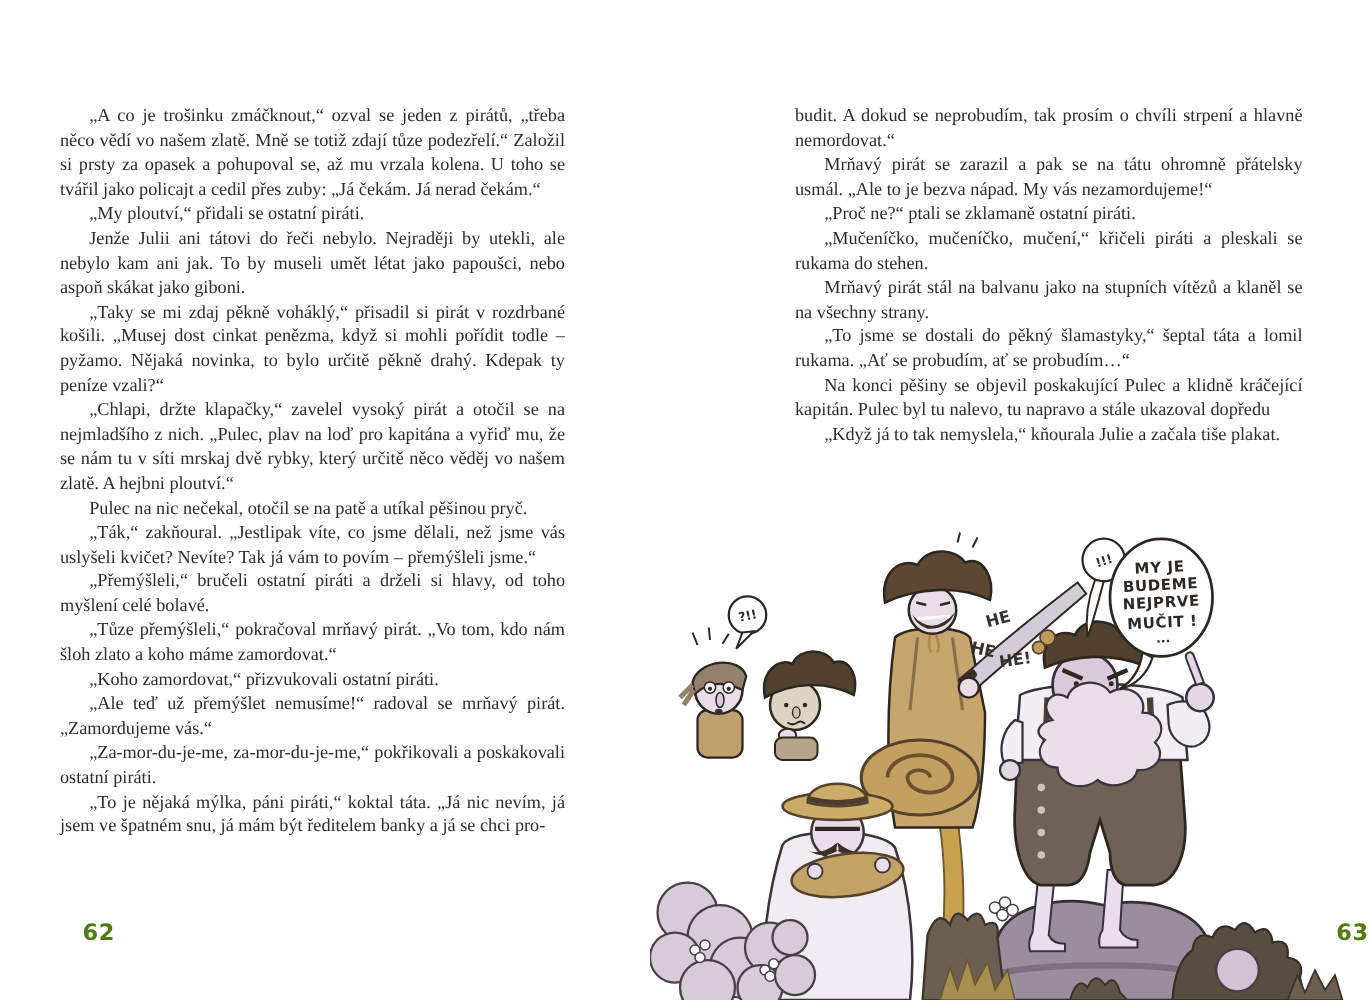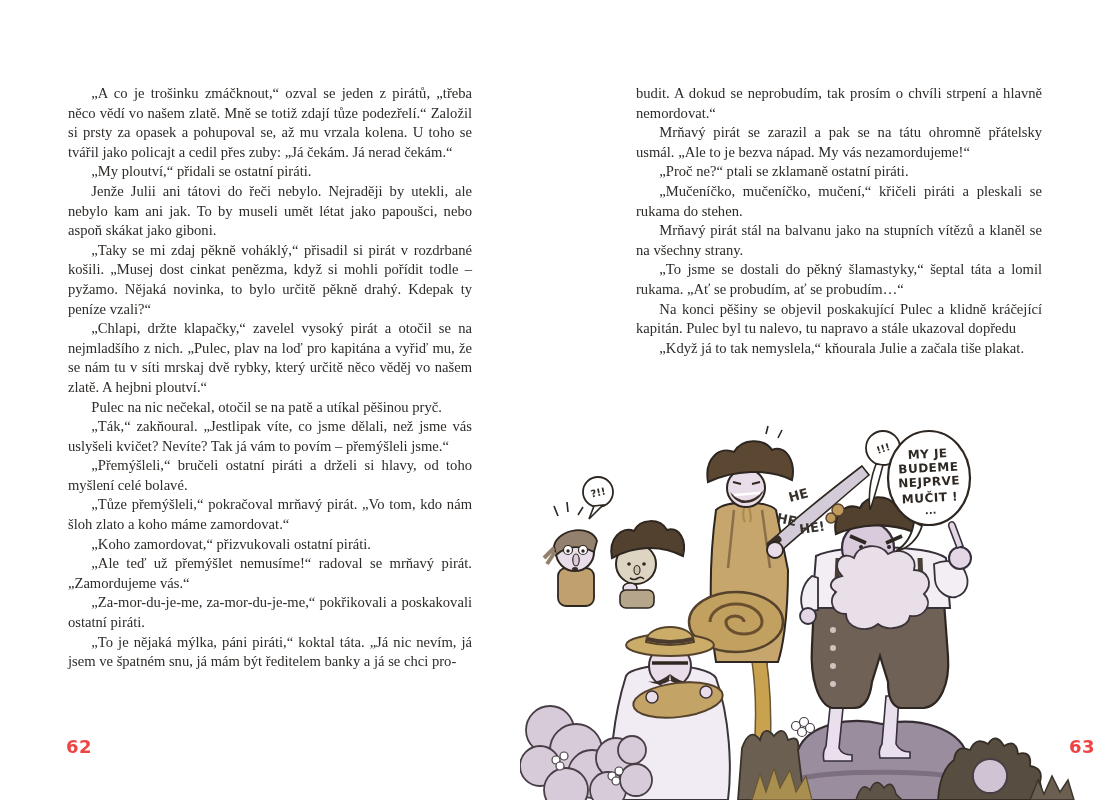--- a/index.html
+++ b/index.html
@@ -8,26 +8,26 @@
     background:#ffffff;
     font-family:"Liberation Serif","DejaVu Serif",serif;
   }
   .text-col{position:absolute;top:84px;color:#2e2b28;}
   .text-col p{
     margin:0;font-size:14.6px;line-height:19.6px;
     text-align:justify;text-indent:1.6em;
     color:#2e2b28;
   }
   .text-col p.no-indent{text-indent:0;}
-  #left-col{left:68px;width:404px;}
+  #left-col{left:48px;width:404px;}
   #right-col{left:636px;width:406px;}
   .pagenum{
     position:absolute;top:736px;
     font-family:"DejaVu Sans","Liberation Sans",sans-serif;
-    font-weight:700;font-size:18px;letter-spacing:.5px;color:#ef4444;
+    font-weight:700;font-size:18px;letter-spacing:.5px;color:#4d7c0f;
   }
   #pagenum-left{left:66px;}
   #pagenum-right{left:1069px;}
   #illustration{position:absolute;left:520px;top:418px;width:560px;height:382px;}
   svg text{font-family:"DejaVu Sans","Liberation Sans",sans-serif;font-weight:700;fill:#2e2823;}
   .bubble-line{font-size:12px;letter-spacing:.5px;}
   .bubble-dots{font-size:10px;}
   .laugh{font-size:13px;fill:#37312b;}
   .tiny-bubble-text{font-size:10px;}
 </style>

